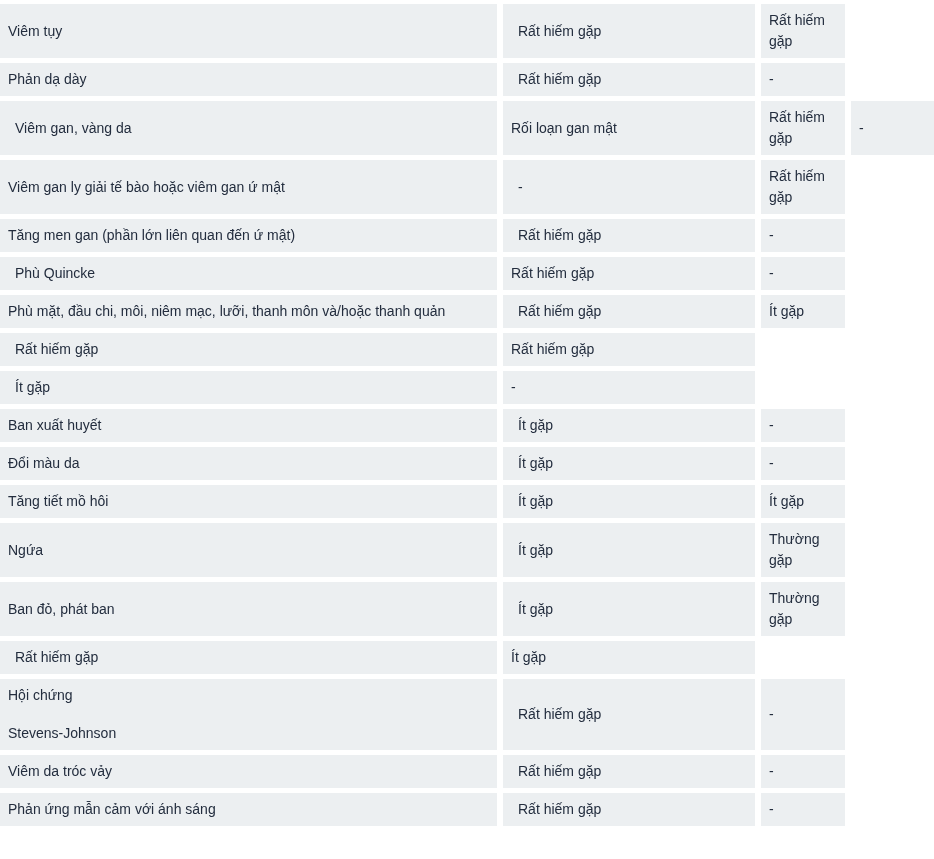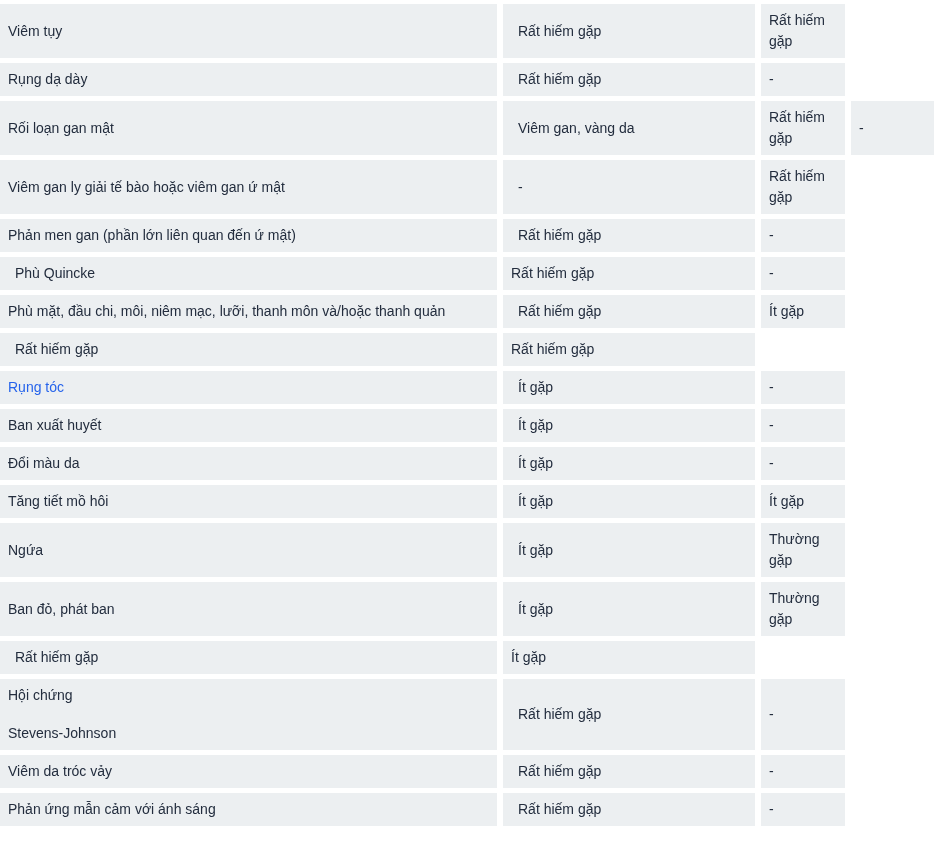--- a/index.html
+++ b/index.html
@@ -41,48 +41,48 @@
     <div class="cell c1">
           <div class="para">Viêm tụy</div>
         </div>
     <div class="cell c2">Rất hiếm gặp</div>
     <div class="cell c3">Rất hiếm gặp</div>
     <div class="cell c4 empty"></div>
   </div>
 
   <div class="row">
     <div class="cell c1">
-          <div class="para">Rụng dạ dày</div>
+          <div class="para">Phản dạ dày</div>
         </div>
     <div class="cell c2">Rất hiếm gặp</div>
     <div class="cell c3">-</div>
     <div class="cell c4 empty"></div>
   </div>
 
   <div class="row">
+    <div class="cell c2">Viêm gan, vàng da</div>
     <div class="cell c1">
           <div class="para">Rối loạn gan mật</div>
         </div>
-    <div class="cell c2">Viêm gan, vàng da</div>
     <div class="cell c3">Rất hiếm gặp</div>
     <div class="cell c4">-</div>
   </div>
 
   <div class="row">
     <div class="cell c1">
           <div class="para">Viêm gan ly giải tế bào hoặc viêm gan ứ mật</div>
         </div>
     <div class="cell c2">-</div>
     <div class="cell c3">Rất hiếm gặp</div>
     <div class="cell c4 empty"></div>
   </div>
 
   <div class="row">
     <div class="cell c1">
-          <div class="para">Phản men gan (phần lớn liên quan đến ứ mật)</div>
+          <div class="para">Tăng men gan (phần lớn liên quan đến ứ mật)</div>
         </div>
     <div class="cell c2">Rất hiếm gặp</div>
     <div class="cell c3">-</div>
     <div class="cell c4 empty"></div>
   </div>
 
   <div class="row">
     <div class="cell c2">Phù Quincke</div>
     <div class="cell c3">Rất hiếm gặp</div>
     <div class="cell c4">-</div>
@@ -97,23 +97,20 @@
     <div class="cell c4 empty"></div>
   </div>
 
   <div class="row">
     <div class="cell c2">Rất hiếm gặp</div>
     <div class="cell c3">Rất hiếm gặp</div>
     <div class="cell c4 empty"></div>
   </div>
 
   <div class="row">
-    <div class="cell c1">
-          <div class="para"><a class="effect-link">Rụng tóc</a></div>
-        </div>
     <div class="cell c2">Ít gặp</div>
     <div class="cell c3">-</div>
     <div class="cell c4 empty"></div>
   </div>
 
   <div class="row">
     <div class="cell c1">
           <div class="para">Ban xuất huyết</div>
         </div>
     <div class="cell c2">Ít gặp</div>

